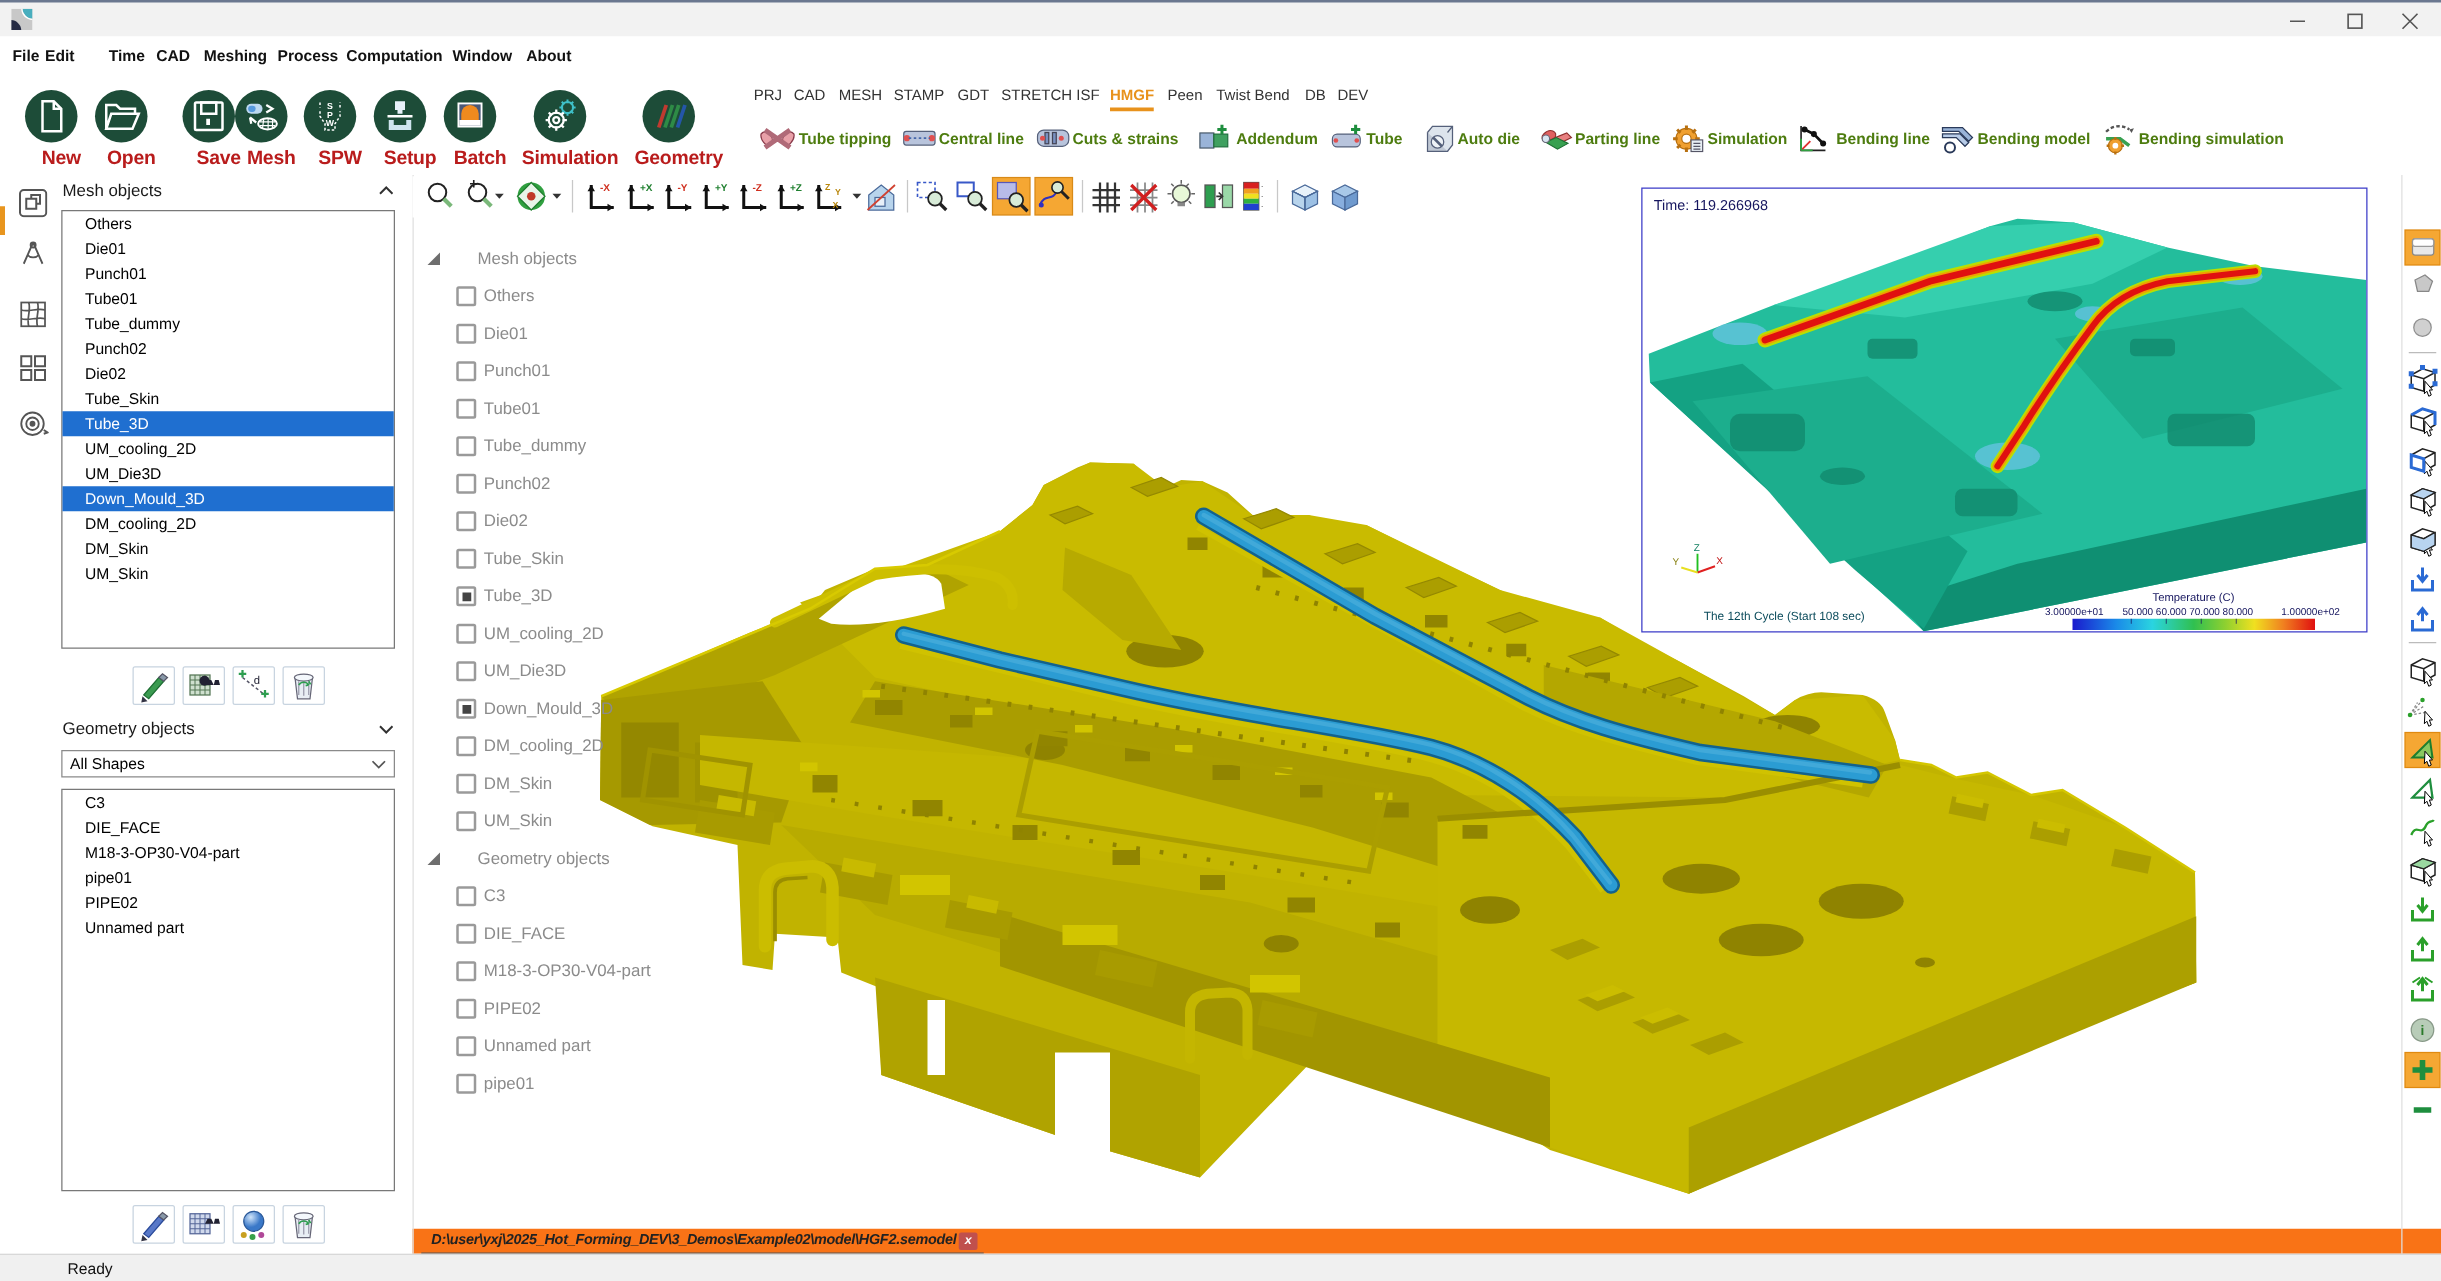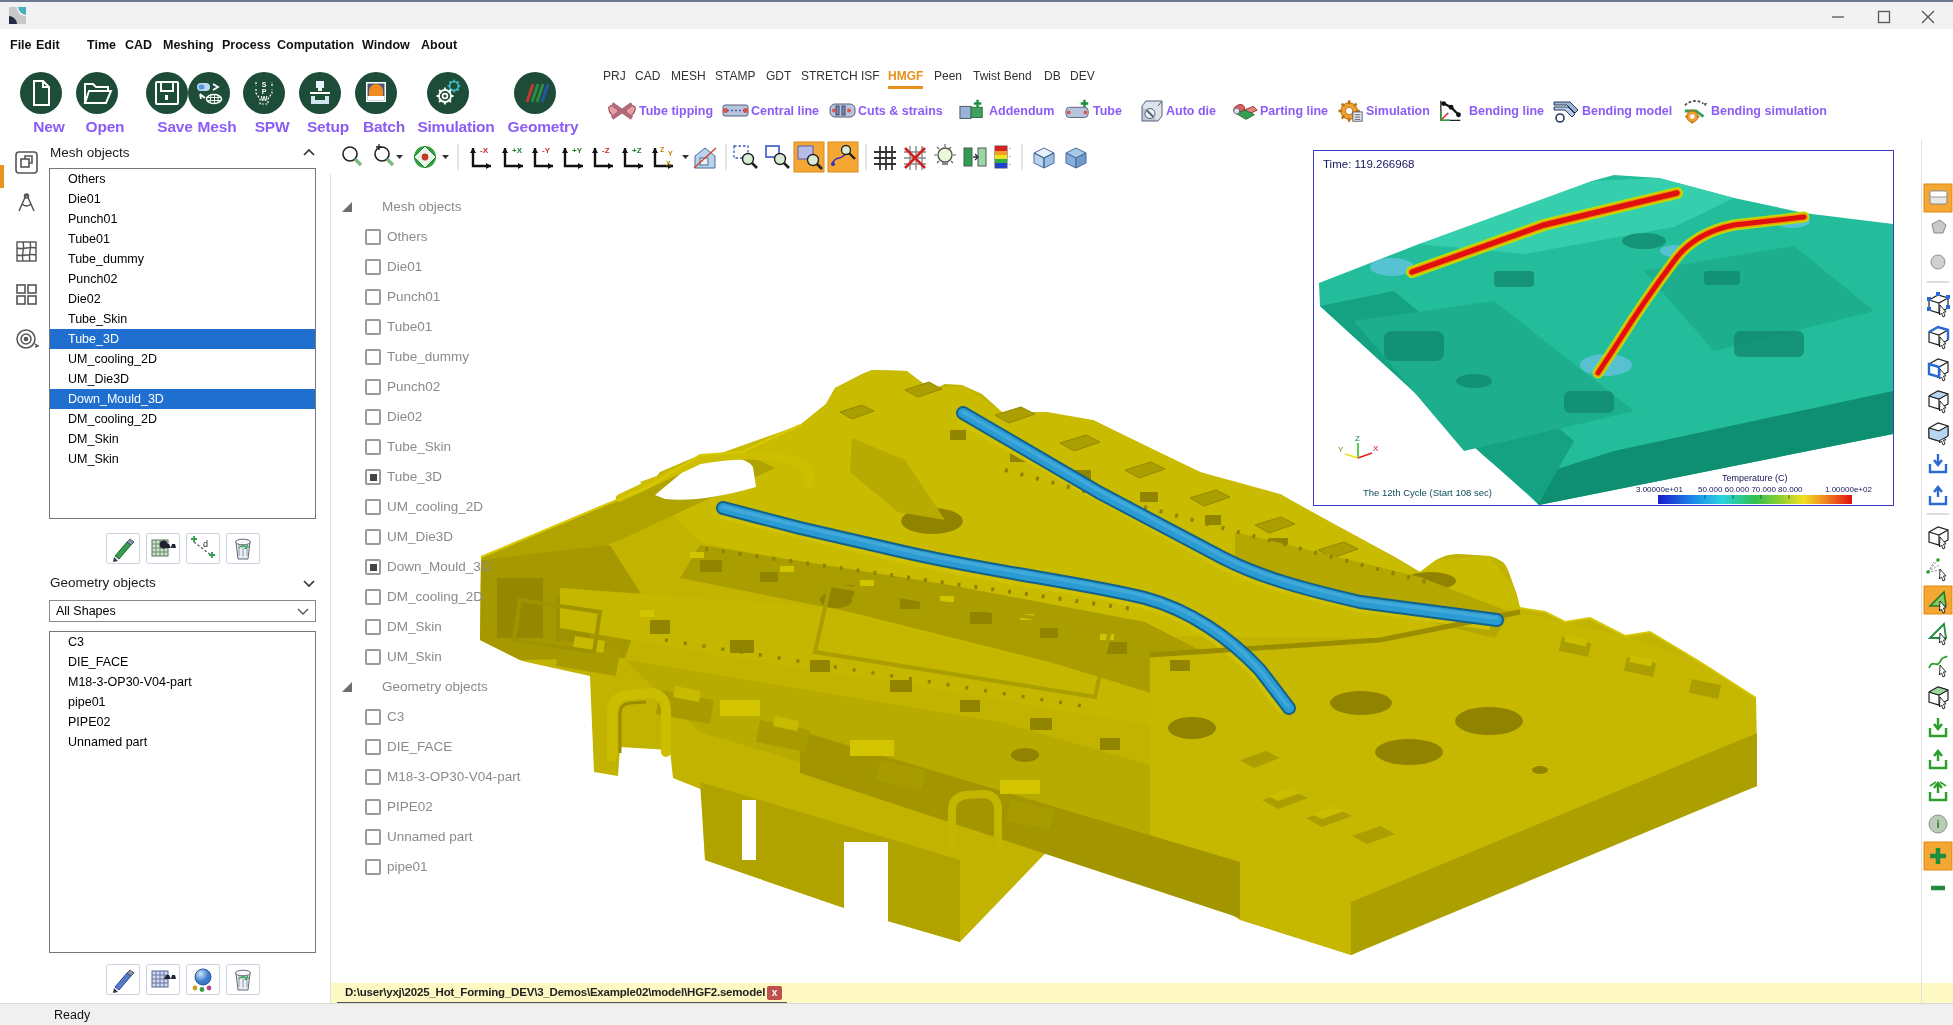--- a/index.html
+++ b/index.html
@@ -15,25 +15,25 @@
 .wbtn { position:absolute; top:0; width:14px; height:29px; color:#707070; }
 
 
 #menubar { position:absolute; left:0; top:31px; width:1953px; height:27px; background:#fff; }
 #menubar span { position:absolute; top:7px; font-size:12.5px; font-weight:bold; color:#111; }
 
 
 #bigbar { position:absolute; left:0; top:58px; width:1953px; height:82px; background:#fff; }
 .bigbtn { position:absolute; top:14px; width:80px; text-align:center; }
 .bigbtn .circ { margin:0 auto; width:42px; height:42px; border-radius:50%; background:#1d4c38; position:relative; }
-.bigbtn .lbl { margin-top:4px; font-size:15.5px; font-weight:bold; color:#8b5cf6; letter-spacing:-0.2px;padding-left:16px;}
+.bigbtn .lbl { margin-top:4px; font-size:15.5px; font-weight:bold; color:#b91c1c; letter-spacing:-0.2px;padding-left:16px;}
 .rtab { position:absolute; top:11px; font-size:12px; color:#333; white-space:nowrap; }
 .rtab.hot { color:#e8921c; font-weight:bold; border-bottom:3px solid #e8921c; padding-bottom:3px; }
 .ricon { position:absolute; top:40px; height:26px; }
-.rlbl { position:absolute; top:46px; font-size:12.5px; font-weight:bold; color:#8b5cf6; white-space:nowrap; }
+.rlbl { position:absolute; top:46px; font-size:12.5px; font-weight:bold; color:#4d7c0f; white-space:nowrap; }
 
 
 #midbar { position:absolute; left:330px; top:141px; width:790px; height:33px; background:#fff; z-index:30; }
 
 
 #lstrip { position:absolute; left:0; top:140px; width:45px; height:863px; background:#fff; }
 .selbar { position:absolute; left:0; top:25px; width:4px; height:23px; background:#e8951e; }
 
 
 #lpanel { position:absolute; left:45px; top:140px; width:285px; height:863px; background:#fff; }
@@ -59,21 +59,21 @@
   border-left:10px solid transparent; border-bottom:10px solid #6e6e6e; }
 
 
 #inset { position:absolute; left:983px; top:10px; width:581px; height:356px;
   background:#fff; border:1px solid #3b3bc8; }
 
 
 #rstrip { position:absolute; left:1922px; top:140px; width:31px; height:863px; background:#fff; }
 
 
-#tabbar { position:absolute; left:330px; top:983px; width:1623px; height:20px; background:#fef9c3; }
+#tabbar { position:absolute; left:330px; top:983px; width:1623px; height:20px; background:#f97316;font-style:italic; }
 #tabbar .ttl { position:absolute; left:15px; top:3px; font-size:11.5px; font-weight:bold; color:#222; letter-spacing:-0.2px; }
 #tabbar .closes { position:absolute; left:437px; top:3px; width:15px; height:14px; background:#c0504d;
   color:#fff; font-size:10px; font-weight:bold; text-align:center; line-height:14px; border-radius:2px;}
 #statusbar { position:absolute; left:0; top:1003px; width:1953px; height:22px; background:#f0f0f0;
   border-top:1px solid #d8d8d8; }
 #statusbar span { position:absolute; left:6px; top:4px; font-size:12.5px; color:#111;margin-left:48px; }
 .vsep { position:absolute; background:#e0e0e0; }
 </style>
 </head>
 <body>

